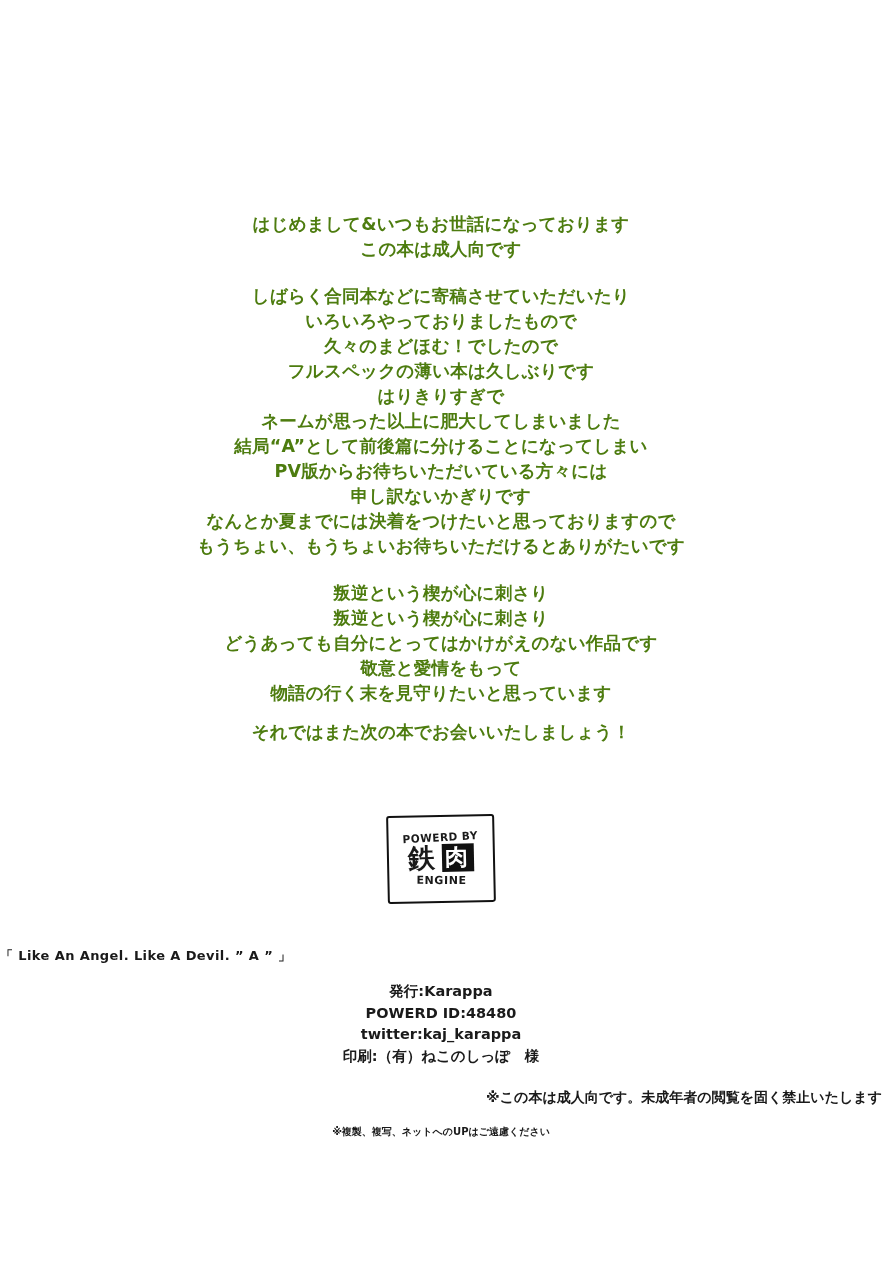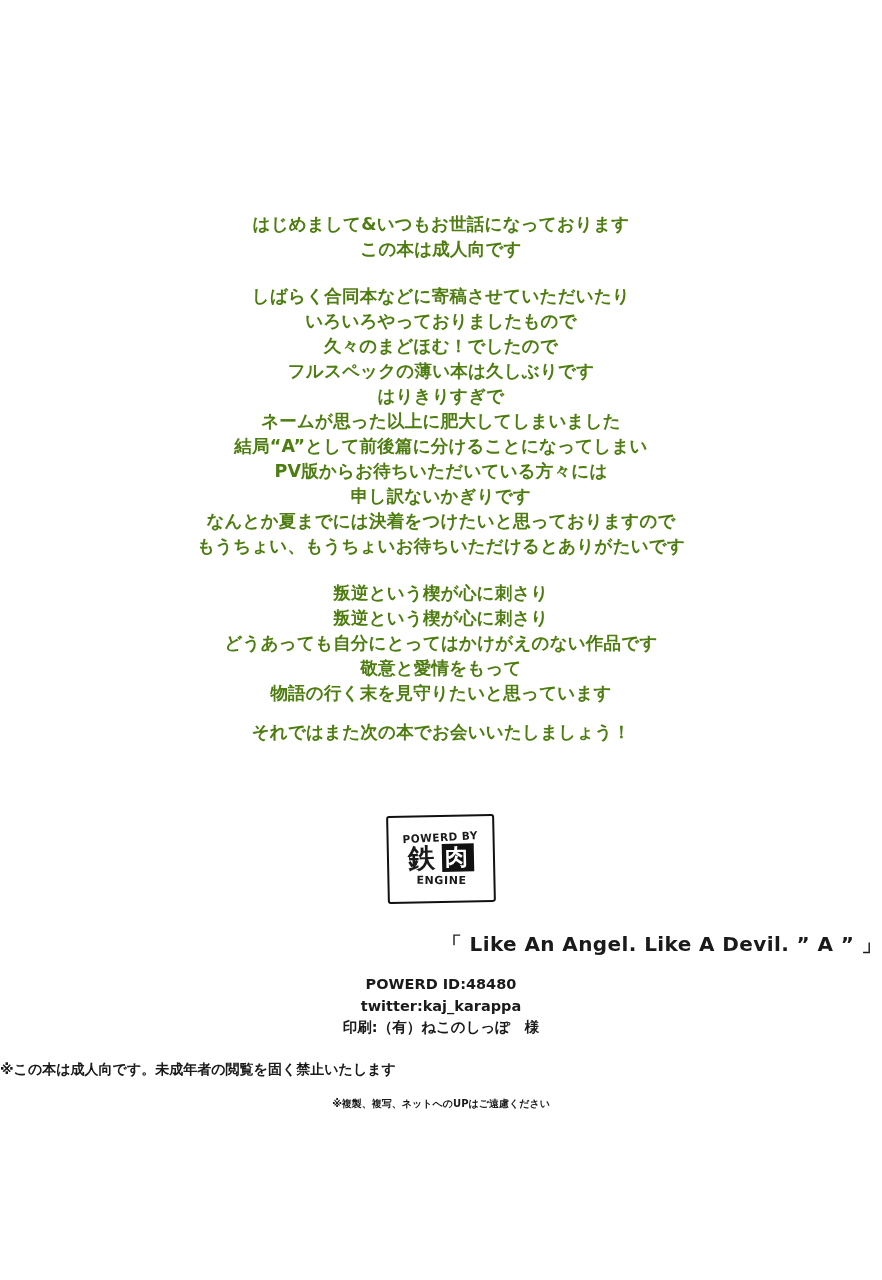--- a/index.html
+++ b/index.html
@@ -94,40 +94,40 @@
   .logo-bot {
     font-size: 11px;
     font-weight: 700;
     letter-spacing: 0.6px;
     transform: rotate(1.5deg);
     margin-top: 2px;
   }
 
   
   .title {
-    margin-top: 28px;
-    font-size: 20px;
+    margin-top: 44px;
+    font-size: 13px;
     font-weight: 700;
     letter-spacing: 0.4px;
-    text-align: right;
+    text-align: left;
     width: 100%;
   }
   .colophon {
     margin-top: 16px;
     text-align: center;
     font-size: 14.5px;
     line-height: 21.5px;
     font-weight: 600;
     width: 100%;
   }
   .colophon .row { white-space: pre; }
 
   .notice {
     margin-top: 22px;
-    text-align: left;
+    text-align: right;
     font-size: 14px;
     font-weight: 700;
     width: 100%;
   }
   .notice2 {
     margin-top: 18px;
     text-align: center;
     font-size: 10px;
     font-weight: 700;
     width: 100%;
@@ -185,20 +185,21 @@
         <span>鉄</span>
         <span class="kanji-box">肉</span>
       </div>
       <div class="logo-bot">ENGINE</div>
     </div>
   </div>
 
   <div class="title">「 Like An Angel. Like A Devil. ” A ” 」</div>
 
   <div class="colophon">
+    <div class="row">発行:Karappa</div>
     <div class="row">POWERD ID:48480</div>
     <div class="row">twitter:kaj_karappa</div>
     <div class="row">印刷:（有）ねこのしっぽ　様</div>
   </div>
 
   <div class="notice">※この本は成人向です。未成年者の閲覧を固く禁止いたします</div>
   <div class="notice2">※複製、複写、ネットへのUPはご遠慮ください</div>
 
 </div>
 

